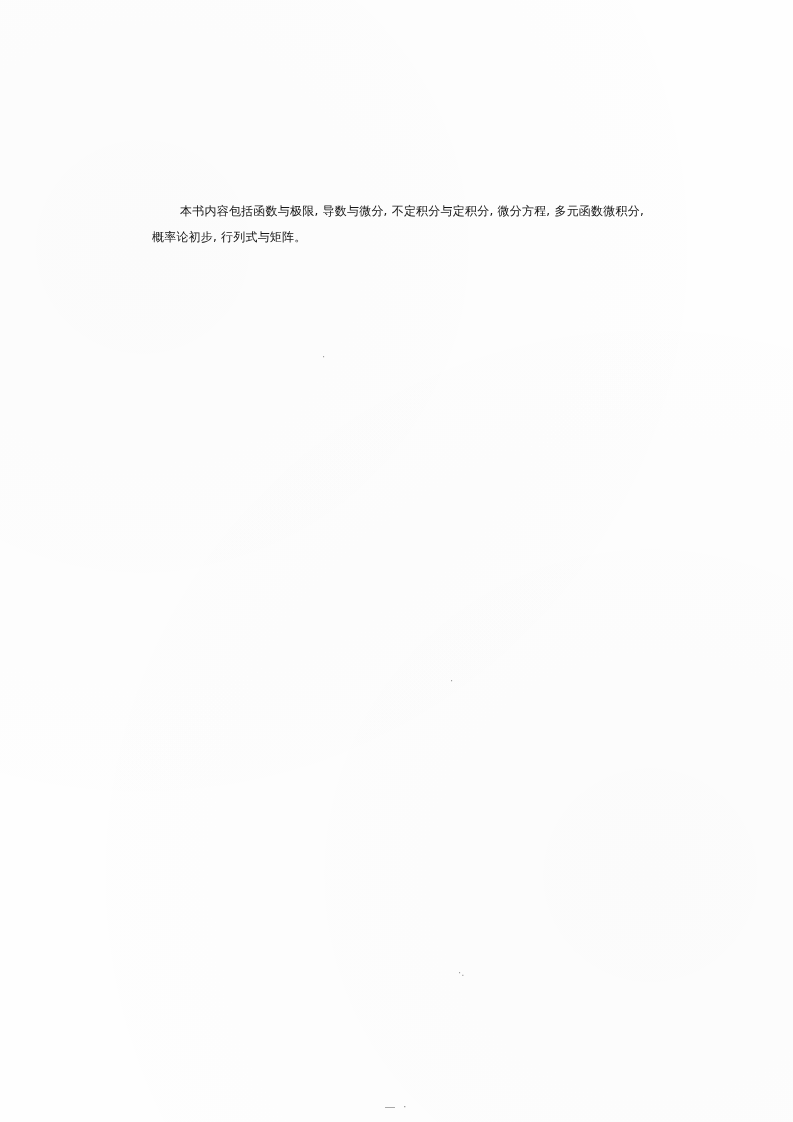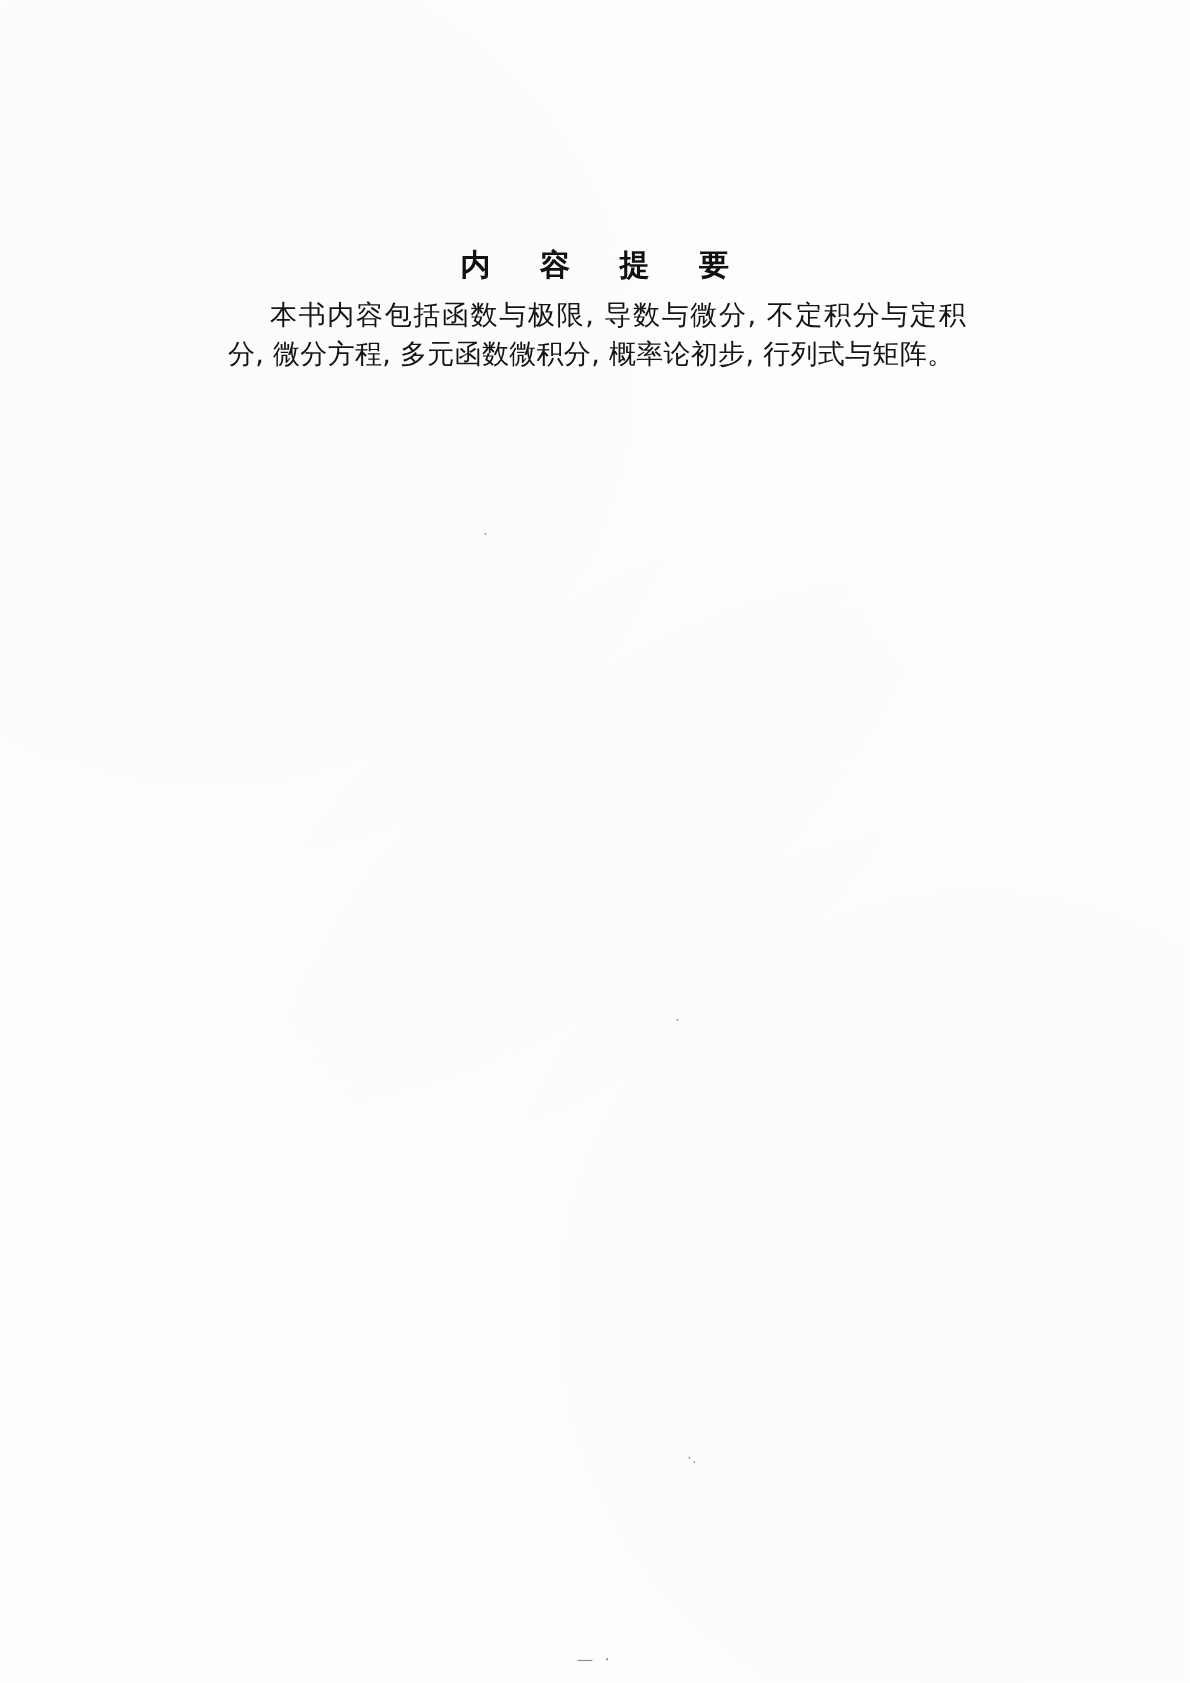--- a/index.html
+++ b/index.html
@@ -47,21 +47,21 @@
     color: #111;
   }
   .body-block {
     position: absolute;
     top: 198px;
     left: 152px;
     width: 496px;
   }
   .para {
     font-family: "DejaVu Sans", sans-serif;
-    font-size: 18px;
+    font-size: 12px;
     line-height: 26px;
     text-indent: 28px;
     color: #141414;
     text-align: justify;
     margin: 0 4px 3px 0;
     letter-spacing: 0.2px;
   }
   .mark {
     position: absolute;
     color: #9a9a9a;
@@ -81,21 +81,20 @@
     color: #8e8e8e;
     font-size: 11px;
     letter-spacing: 2px;
   }
 </style>
 </head>
 <body>
 
 <div class="page">
 
-  <div class="doc-title">内 容 提 要</div>
 
   <div class="body-block">
     <p class="para">本书内容包括函数与极限, 导数与微分, 不定积分与定积分, 微分方程, 多元函数微积分, 概率论初步, 行列式与矩阵。</p>
   </div>
 
   <div class="mark mark-a">·</div>
   <div class="mark mark-b">·</div>
   <div class="mark mark-c">·.</div>
 
   <div class="footer-mark">— ·</div>

